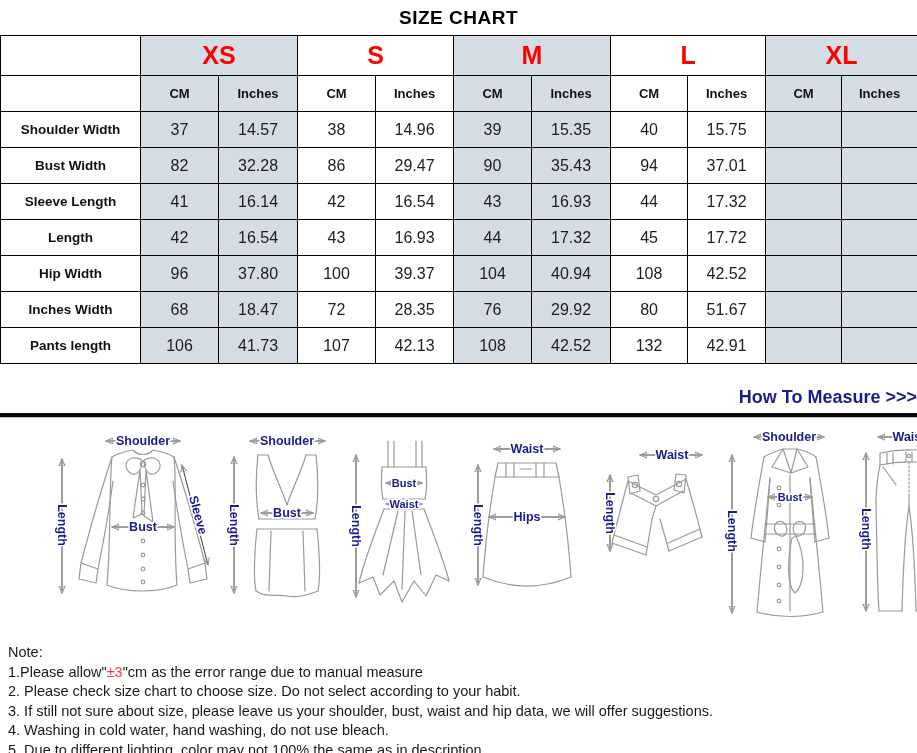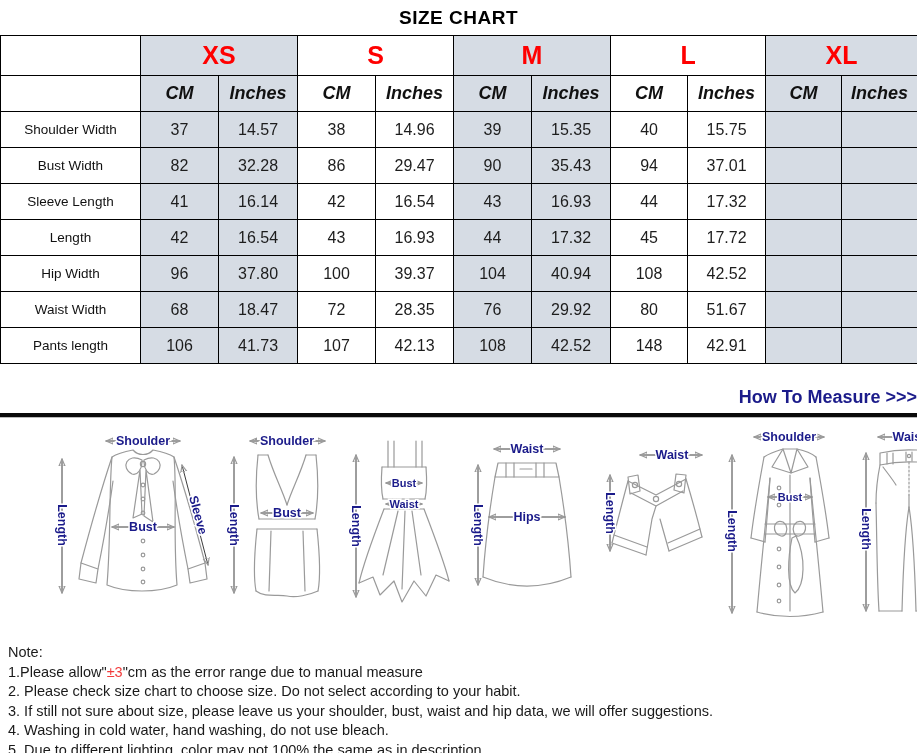--- a/index.html
+++ b/index.html
@@ -7,22 +7,22 @@
   body { height: 753px; overflow: hidden; }
 
   .title { text-align: center; font-size: 19px; font-weight: bold; color: #000; padding: 7px 0 6px 0; letter-spacing: .5px; }
 
   table { border-collapse: collapse; table-layout: fixed; width: 917px; border-radius: 22px; }
   th, td { border: 1px solid #000; text-align: center; vertical-align: middle; padding: 0; overflow: hidden; }
   thead tr.sizes th { height: 40px; }
   thead tr.units th { height: 36px; }
   tbody td { height: 36px; }
   th.size { color: #ff0000; font-size: 25px; font-weight: bold; }
-  th.unit { font-size: 18px; font-weight: bold; color: #111; font-style: italic; }
-  td.rowlabel { font-size: 13.5px; font-weight: 400; color: #111; }
+  th.unit { font-size: 13px; font-weight: bold; color: #111; }
+  td.rowlabel { font-size: 13.5px; font-weight: 700; color: #111; }
   td.val { font-size: 16px; color: #1d1d1d; font-weight: 400; }
   .shaded { background: #d6dce4; }
 
   .measure-head { margin: 23px 0 0 12px; font-size: 18px; font-weight: bold; color: #1b1b8a; text-align: right; }
   .divider { margin-top: 5px; border-top: 4px solid #0a0a0a; border-bottom: 1px solid #bbb; height: 2px; }
 
   .figures { display: flex; align-items: flex-start; padding: 7px 0 0 8px; height: 205px; margin-left: 40px; }
   svg.fig { display: block; flex: 0 0 auto; }
   .fig path, .fig line, .fig circle, .fig polyline { fill: none; stroke: #9a9a9a; stroke-width: 1.2; stroke-linejoin: round; stroke-linecap: round; }
   .fig .m { stroke: #3c3c3c; stroke-width: 1; }
@@ -135,41 +135,41 @@
         <td class="val">100</td>
         <td class="val">39.37</td>
         <td class="val shaded">104</td>
         <td class="val shaded">40.94</td>
         <td class="val">108</td>
         <td class="val">42.52</td>
         <td class="val shaded"></td>
         <td class="val shaded"></td>
       </tr>
       <tr>
-        <td class="rowlabel">Waist Width</td>
+        <td class="rowlabel">Inches Width</td>
         <td class="val shaded">68</td>
         <td class="val shaded">18.47</td>
         <td class="val">72</td>
         <td class="val">28.35</td>
         <td class="val shaded">76</td>
         <td class="val shaded">29.92</td>
         <td class="val">80</td>
         <td class="val">51.67</td>
         <td class="val shaded"></td>
         <td class="val shaded"></td>
       </tr>
       <tr>
         <td class="rowlabel">Pants length</td>
         <td class="val shaded">106</td>
         <td class="val shaded">41.73</td>
         <td class="val">107</td>
         <td class="val">42.13</td>
         <td class="val shaded">108</td>
         <td class="val shaded">42.52</td>
-        <td class="val">148</td>
+        <td class="val">132</td>
         <td class="val">42.91</td>
         <td class="val shaded"></td>
         <td class="val shaded"></td>
       </tr>
     </tbody>
   </table>
 
 <div class="measure-head">How To Measure &gt;&gt;&gt;</div>
 <div class="divider"></div>
 

